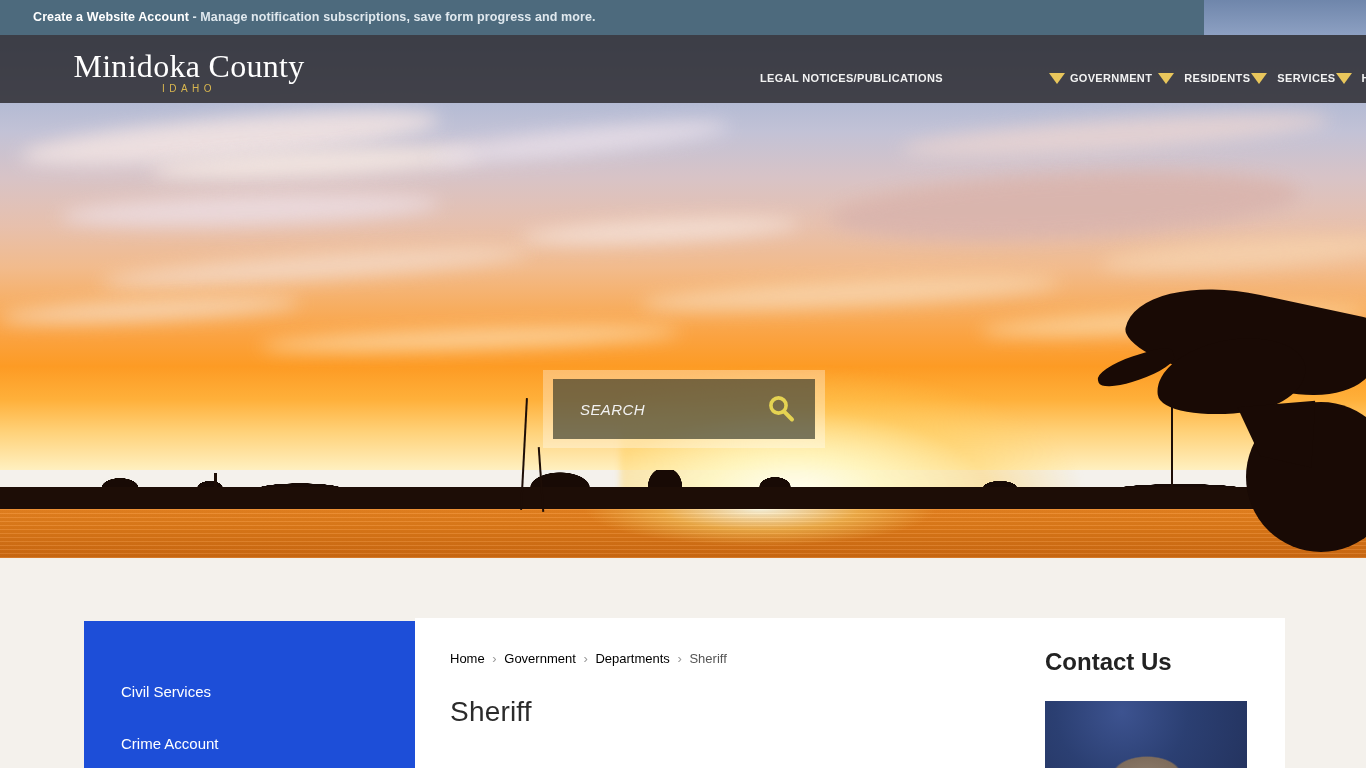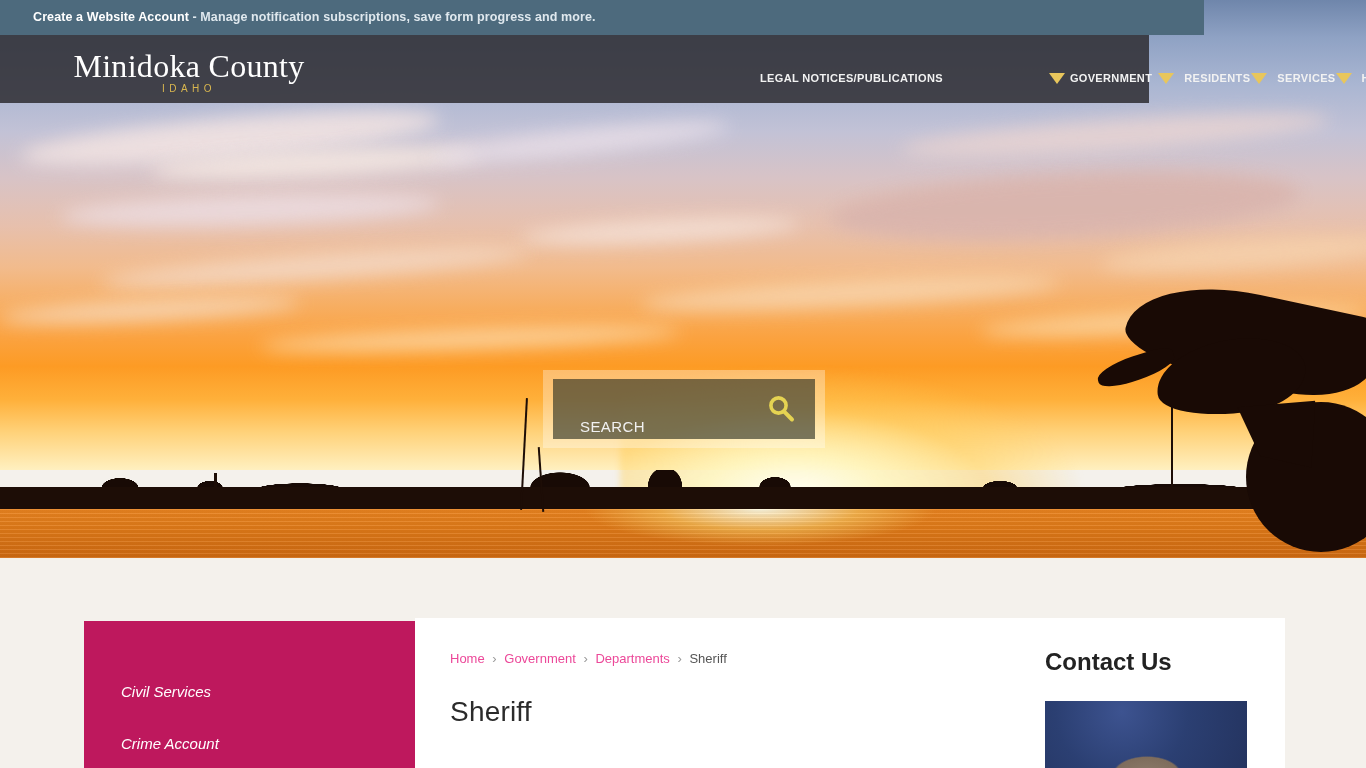--- a/index.html
+++ b/index.html
@@ -161,21 +161,21 @@
   .fs-wheel {
     position: absolute; right: -30px; top: 112px;
     width: 150px; height: 150px;
     background: #190a05;
     border-radius: 50%;
   }
 
   
   .header {
     position: absolute; top: 35px; left: 0;
-    width: 1149px; height: 68px;
+    width: 1366px; height: 68px;
     background: rgba(49,48,53,.88);
     z-index: 30;
   }
   .logo {
     position: absolute; left: 44px; top: 12px;
     width: 290px; text-align: center;
     cursor: pointer;
   }
   .logo-name {
     font-family: "Liberation Serif", serif;
@@ -221,47 +221,46 @@
     background: rgba(255,255,255,.33);
     z-index: 20;
   }
   .search-field {
     position: absolute; left: 10px; top: 9px;
     width: 262px; height: 60px;
     background: rgba(38,43,30,.62);
     cursor: text;
   }
   .search-input {
-    position: absolute; left: 27px; top: 36px;
+    position: absolute; left: 27px; top: 19px;
     width: 185px; height: 22px;
     background: transparent; border: 0; outline: 0;
     color: #ffffff;
     font-family: "Liberation Sans", sans-serif;
-    font-size: 15px; letter-spacing: .4px;
+    font-size: 15px; letter-spacing: .4px; font-style: italic;
   }
   .search-input::placeholder { color: #f1f1f1; opacity: 1; }
   .search-btn {
     position: absolute; right: 18px; top: 14px;
     width: 32px; height: 32px;
     background: transparent; border: 0; cursor: pointer;
     padding: 0;
   }
 
   
   .page-body {
     position: absolute; top: 558px; left: 0;
     width: 1366px; height: 210px;
     background: #f4f1ec;
     z-index: 15;
   }
   .sidebar {
     position: absolute; left: 84px; top: 63px;
     width: 360px; height: 147px;
-    background: #be185d;
-    font-style: italic;
+    background: #1d4ed8;
   }
   .side-item {
     position: absolute; left: 37px;
     color: #ffffff;
     font-size: 15px;
     cursor: pointer;
     white-space: nowrap;
   }
   .side-item.i0 { top: 62px; }
   .side-item.i1 { top: 114px; }
@@ -270,21 +269,21 @@
     position: absolute; left: 415px; top: 618px;
     width: 870px; height: 150px;
     background: #ffffff;
     z-index: 16;
   }
   .breadcrumb {
     position: absolute; left: 35px; top: 33px;
     font-size: 13px; color: #6c6c6c;
     white-space: nowrap;
   }
-  .breadcrumb .crumb { color: #ec4899; cursor: pointer; }
+  .breadcrumb .crumb { color: #000000; cursor: pointer; }
   .breadcrumb .crumb.current { color: #555; }
   .breadcrumb .sep { color: #9a9a9a; margin: 0 4px; }
   .page-title {
     position: absolute; left: 35px; top: 78px;
     font-size: 28px; font-weight: normal; color: #2b2b2b;
     letter-spacing: .2px;
   }
   .contact-panel {
     position: absolute; left: 630px; top: 30px;
     width: 232px;

